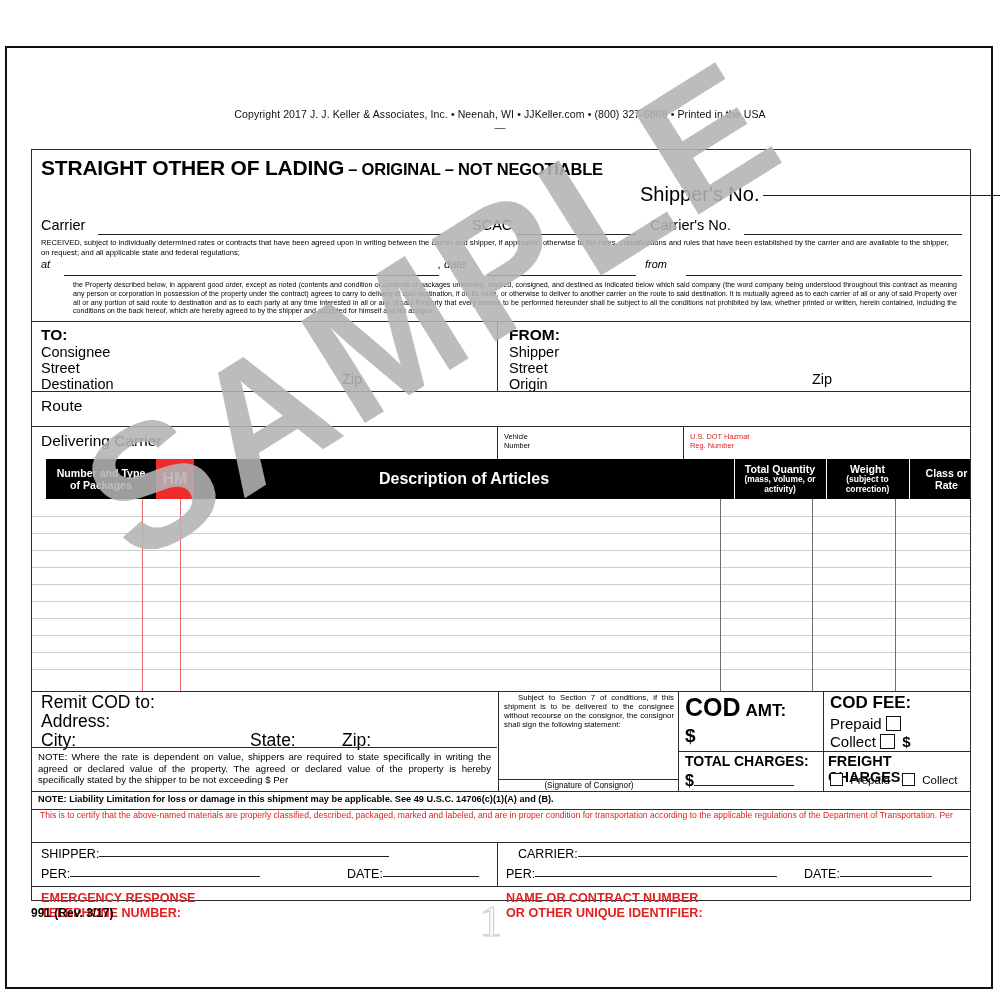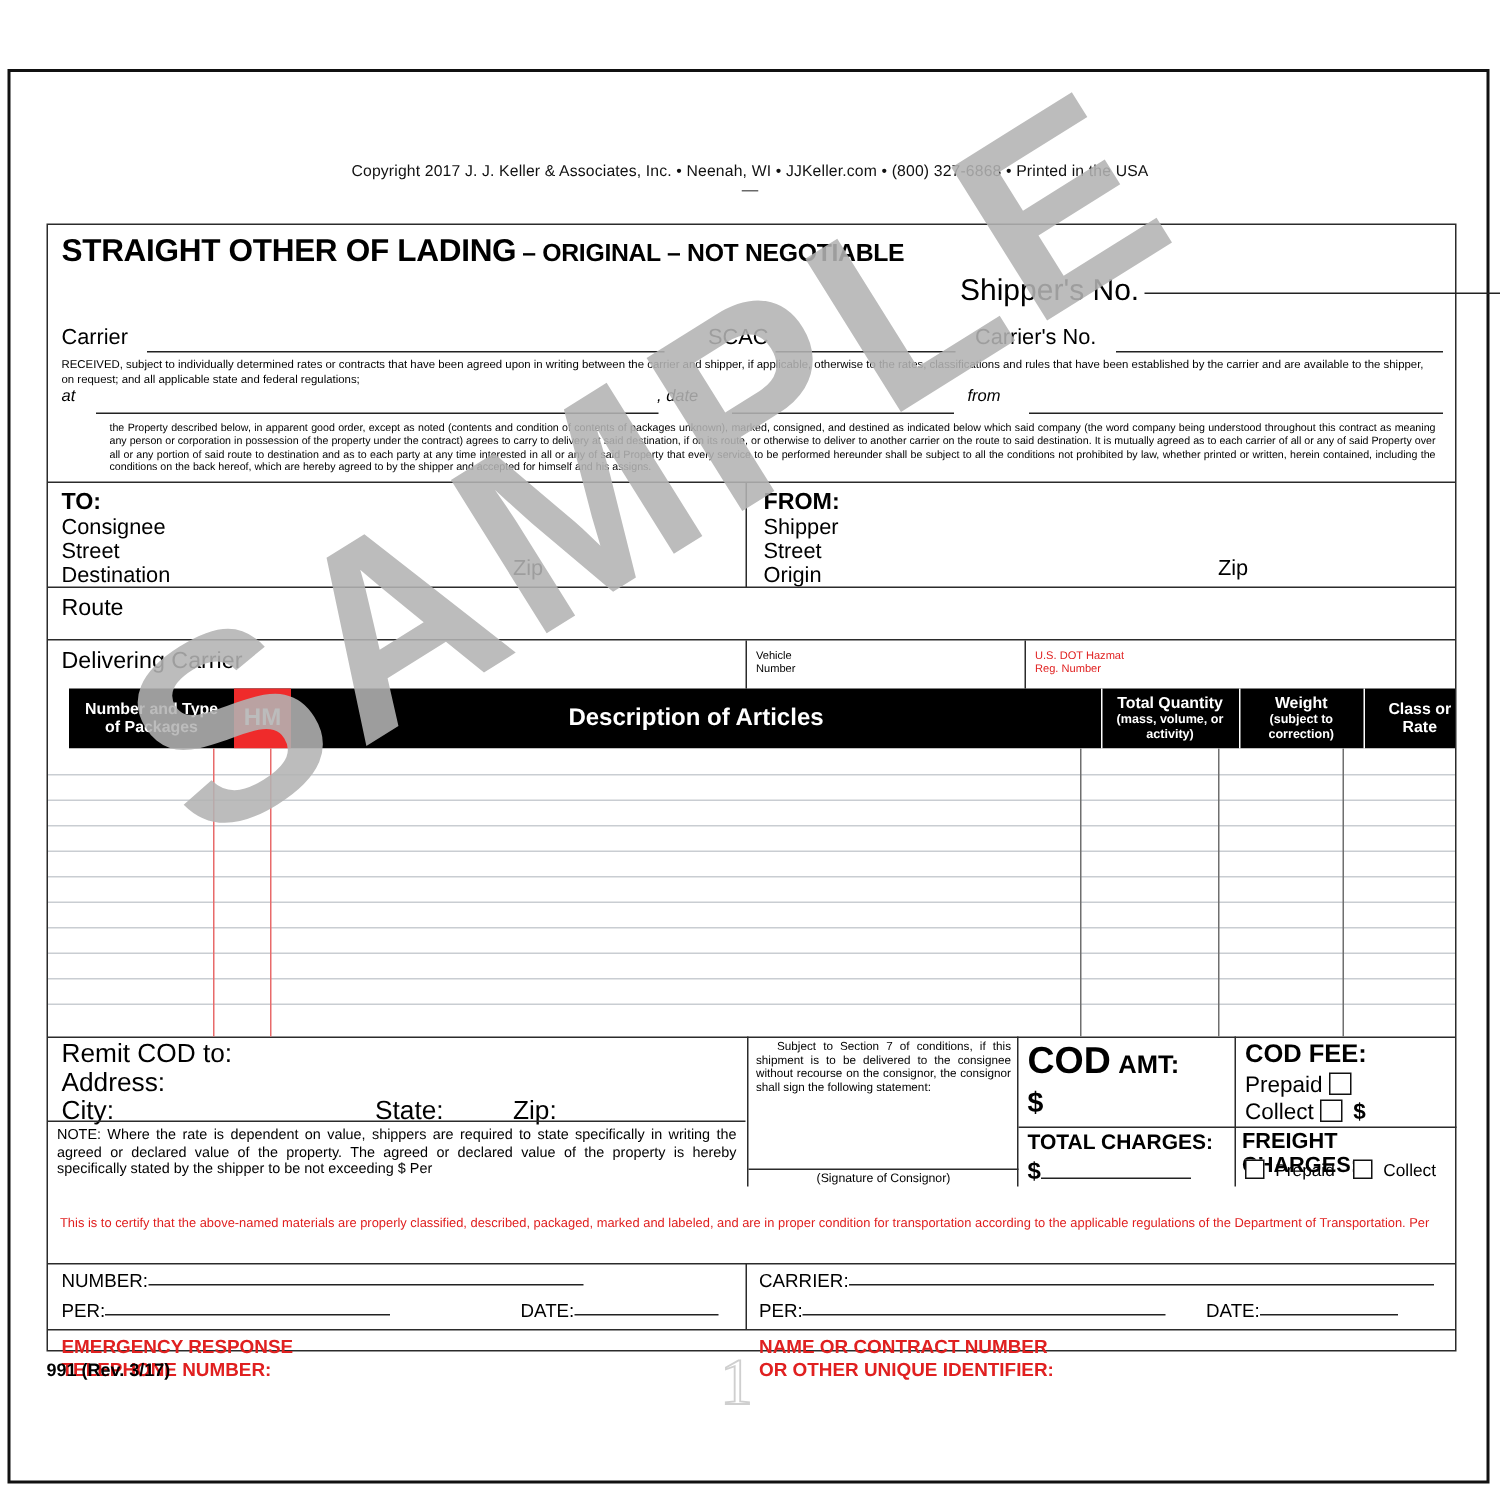--- a/index.html
+++ b/index.html
@@ -356,32 +356,35 @@
           <span class="box sm"></span>
           <span style="padding-left:4px">Prepaid</span>
         </div>
         <div class="fr" style="left:78px">
           <span class="box sm"></span>
           <span style="padding-left:4px">Collect</span>
         </div>
       </div>
     </div>
 
+    <div class="noteLL">
+      <p>NOTE: Liability Limitation for loss or damage in this shipment may be applicable. See 49 U.S.C. 14706(c)(1)(A) and (B).</p>
+    </div>
 
     <div class="certify">
       <p>This is to certify that the above-named materials are properly classified, described, packaged, marked and labeled, and are in proper condition for transportation according to the applicable regulations of the Department of Transportation.   Per</p>
     </div>
 
     <div class="sigblock">
       <div class="vd hdr-sep" style="position:absolute;left:465px;top:0;width:0;height:44px;border-top:none;border-left:1.3px solid #2b2b2b"></div>
 
       <span class="sg" style="left:9px;top:3px">
-        <span>NUMBER:</span><i style="width:290px"></i>
-      </span>
-      <span class="sg" style="left:474px;top:3px">
+        <span>SHIPPER:</span><i style="width:290px"></i>
+      </span>
+      <span class="sg" style="left:486px;top:3px">
         <span>CARRIER:</span><i style="width:390px"></i>
       </span>
 
       <span class="sg" style="left:9px;top:23px">
         <span>PER:</span><i style="width:190px"></i>
       </span>
       <span class="sg" style="left:315px;top:23px">
         <span>DATE:</span><i style="width:96px"></i>
       </span>
       <span class="sg" style="left:474px;top:23px">

